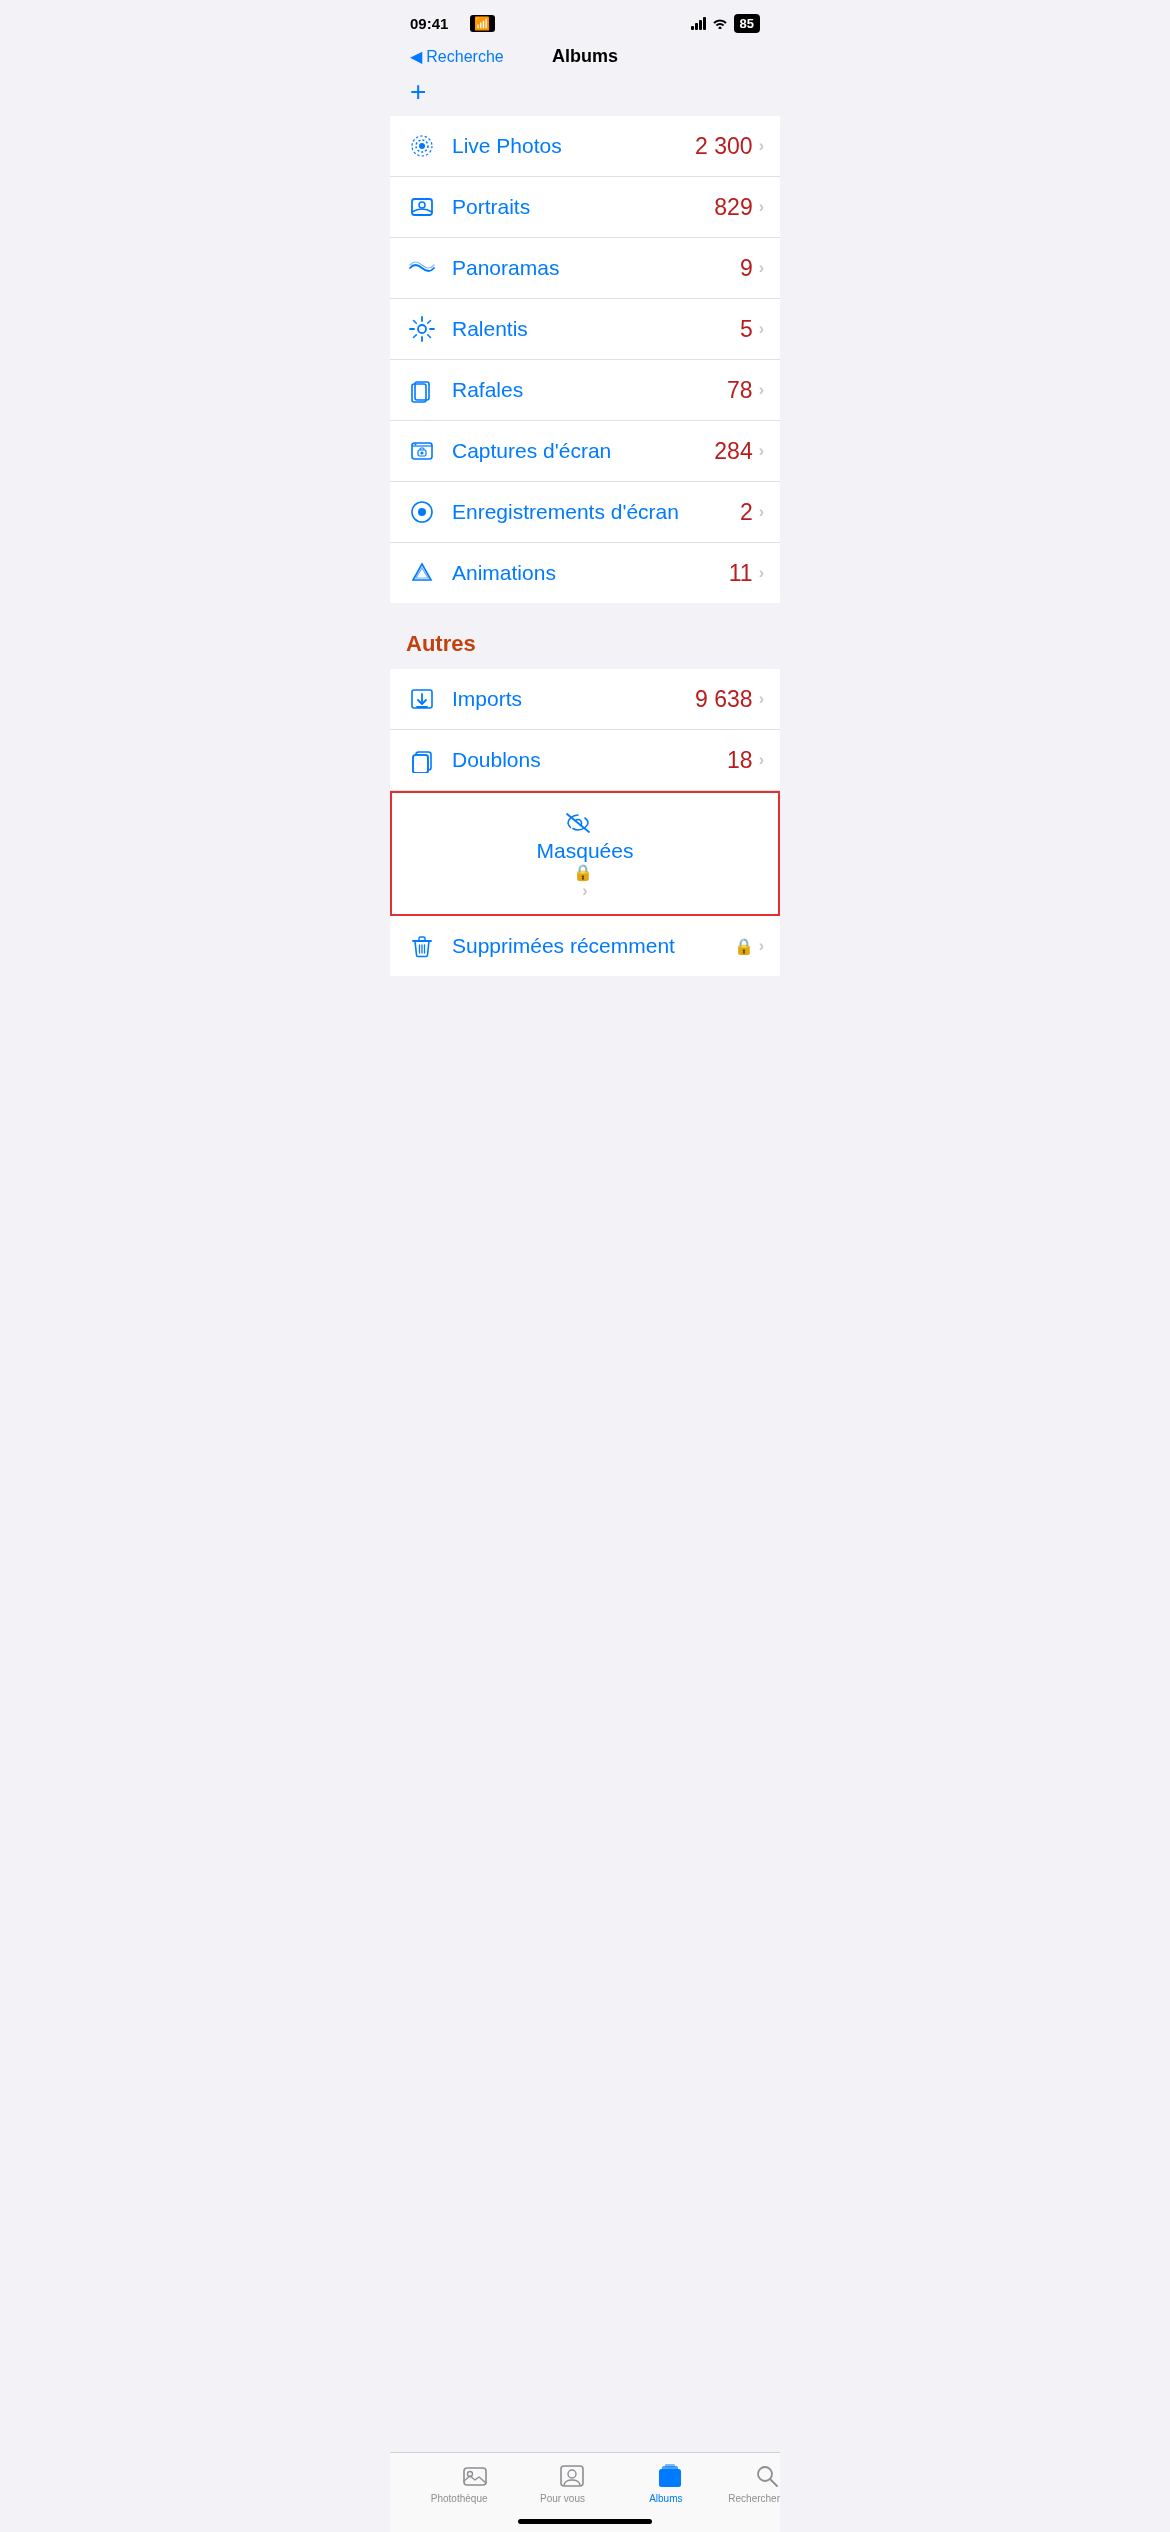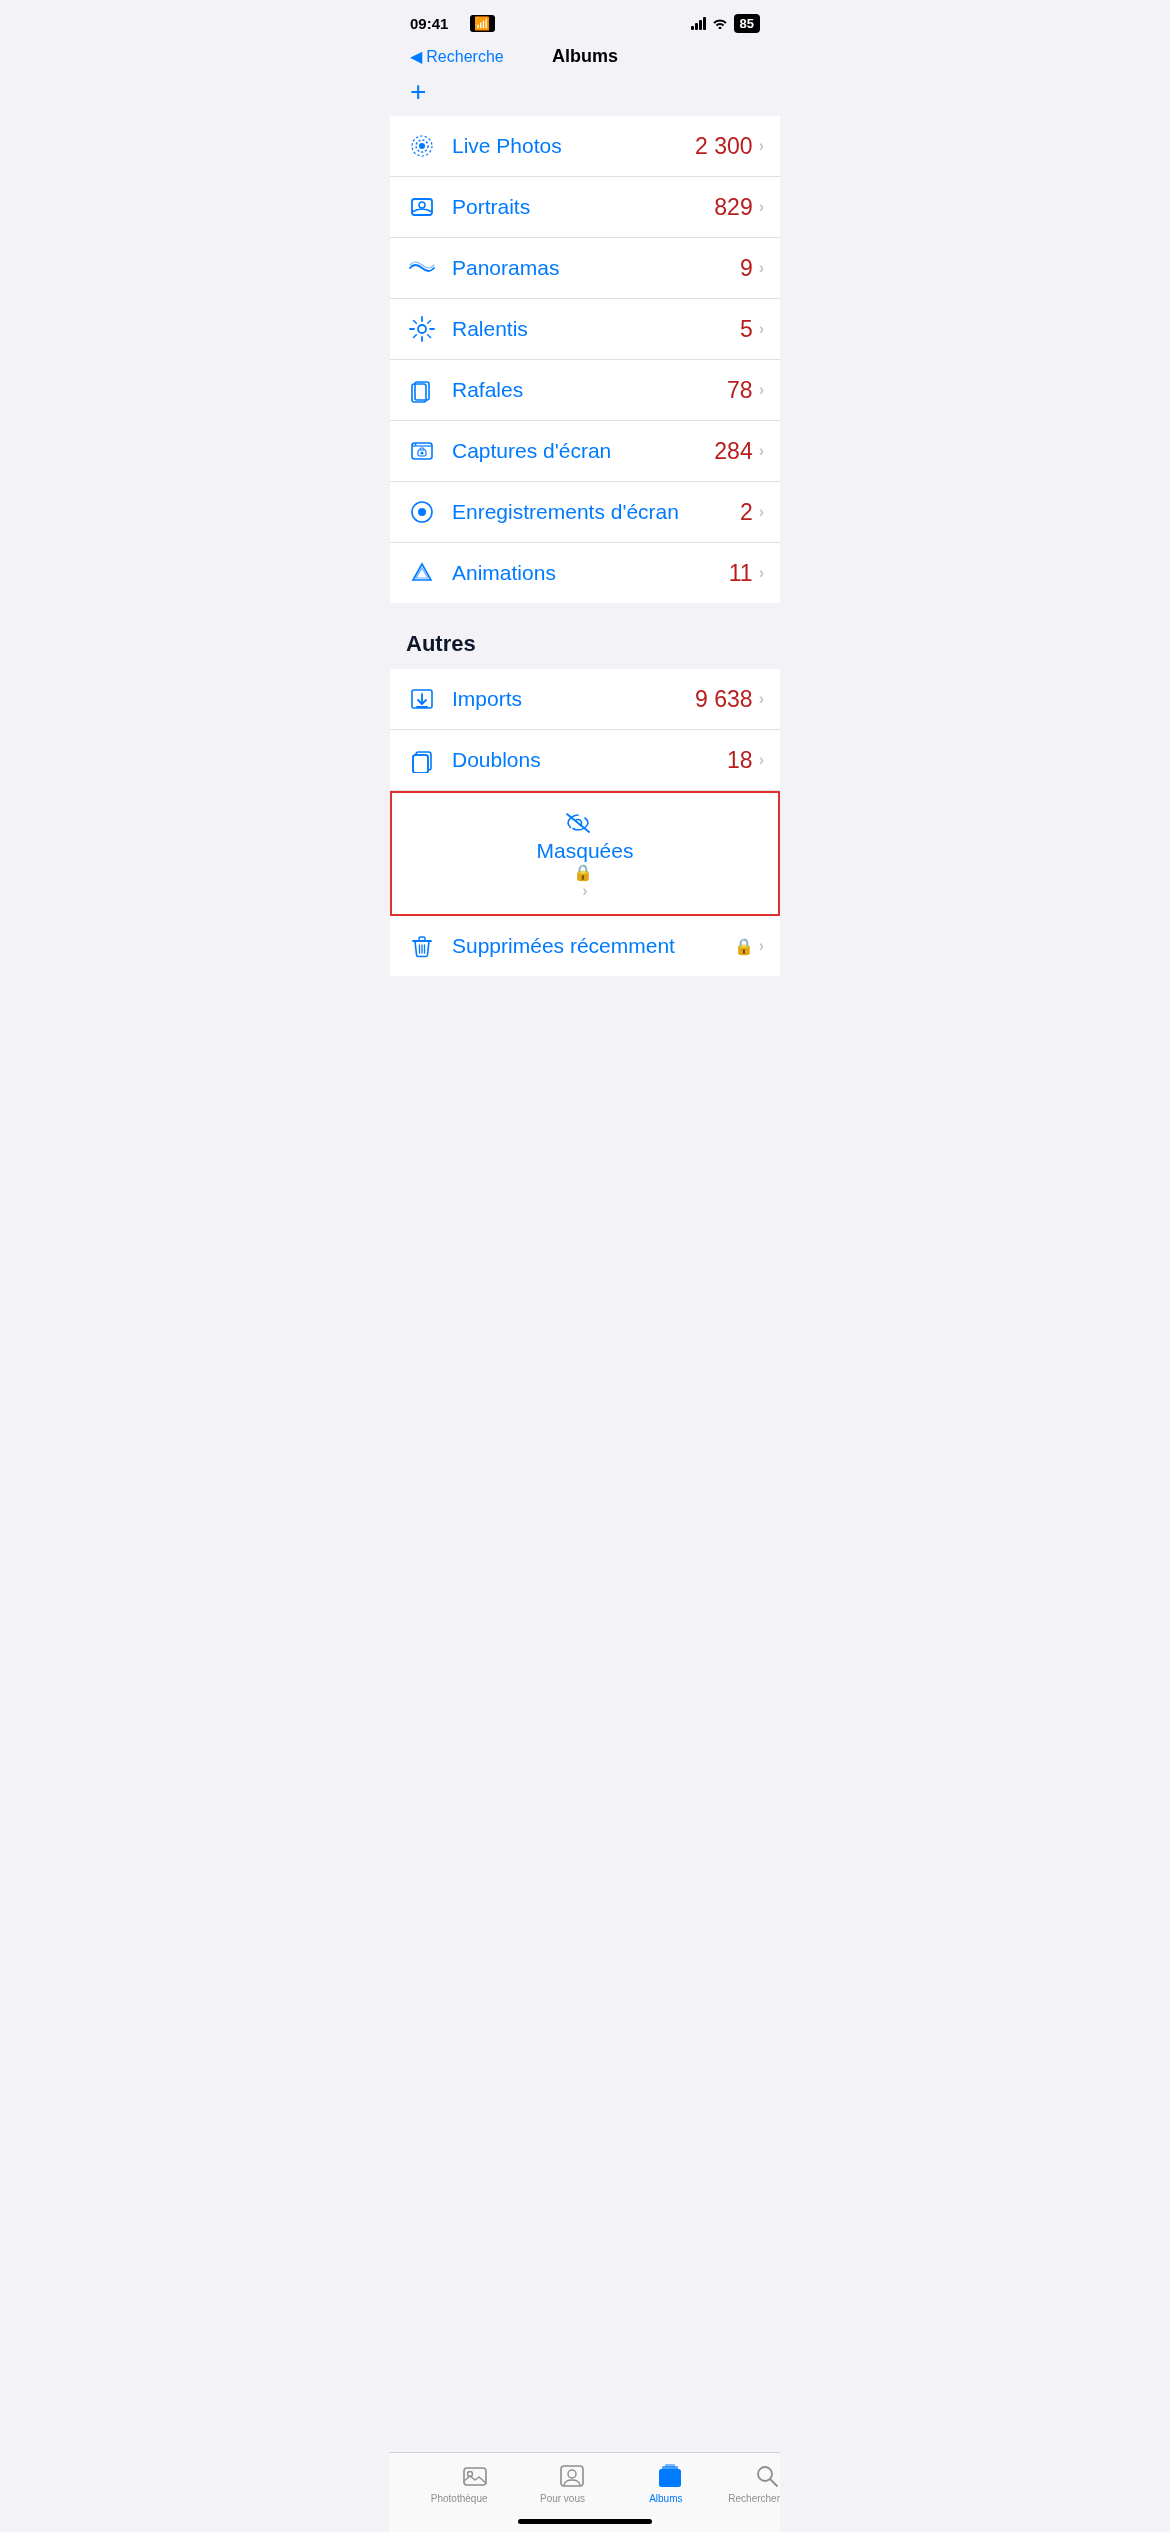--- a/index.html
+++ b/index.html
@@ -128,21 +128,21 @@
       color: #8e8e93;
       font-size: 16px;
       margin-right: 4px;
     }
 
     
     .section-header {
       padding: 28px 16px 12px 16px;
       font-size: 22px;
       font-weight: 700;
-      color: #0f172a;
+      color: #c2410c;
       background: #f2f2f7;
     }
 
     
     .tab-bar {
       position: fixed;
       bottom: 0;
       left: 50%;
       transform: translateX(-50%);
       width: 390px;

